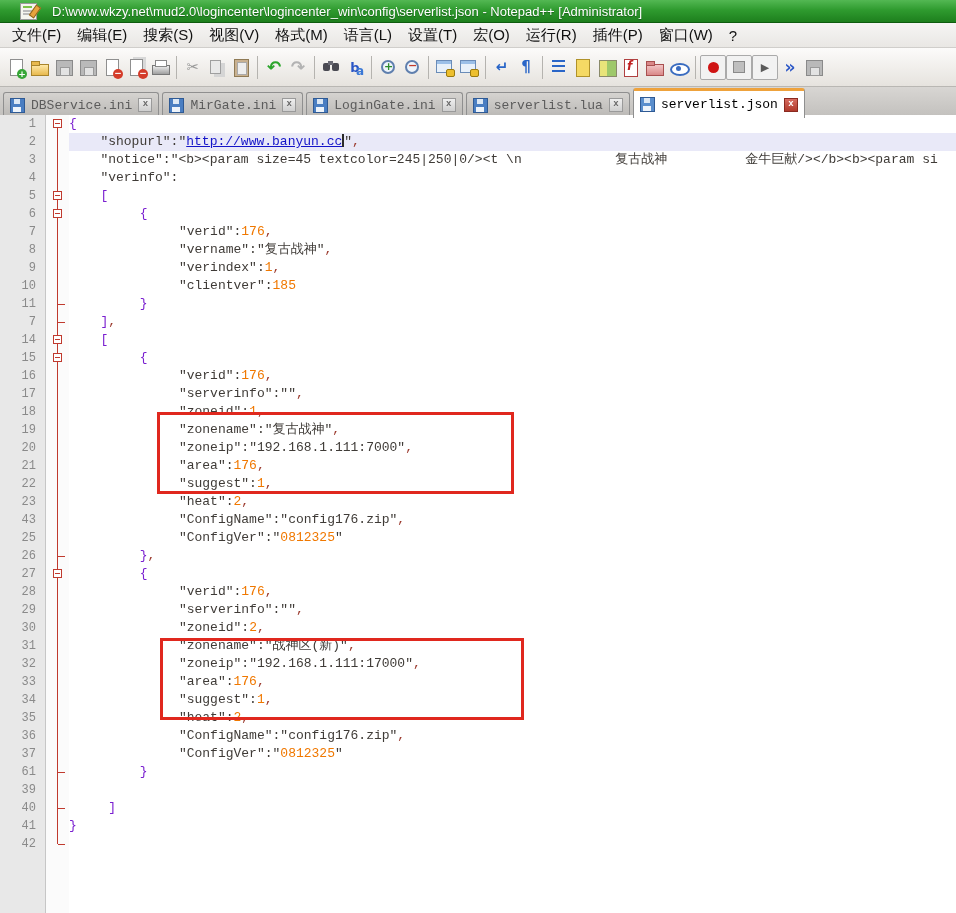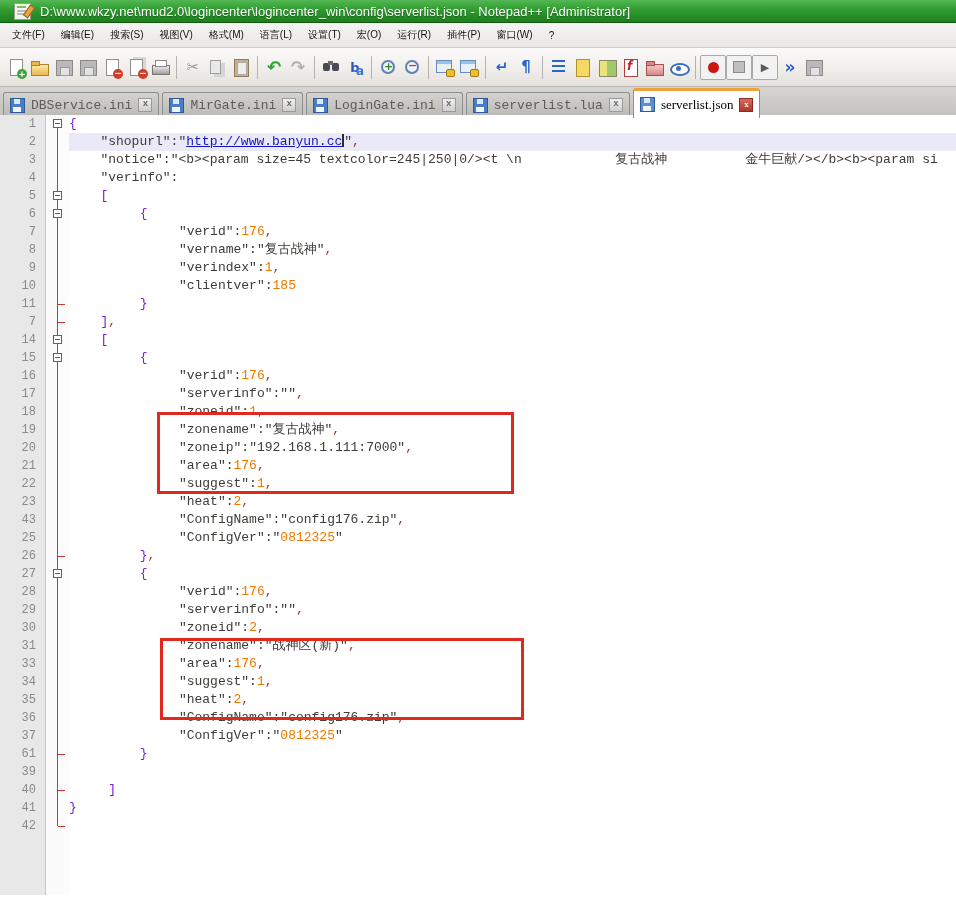--- a/index.html
+++ b/index.html
@@ -1,27 +1,27 @@
 <!DOCTYPE html>
 <html><head>
 <meta charset="utf-8">
 <style>
   html,body{margin:0;padding:0;background:#888;}
   #win{position:relative;width:956px;height:913px;background:#fff;overflow:hidden;
        font-family:"Liberation Sans",sans-serif;-webkit-font-smoothing:antialiased;}
   
   #titlebar{height:22px;background:linear-gradient(#53b853,#2f9b2f 45%,#1d7f1d);display:flex;
-            align-items:center;padding:0 14px;gap:9px;border-bottom:1px solid #0f5c0f;}
+            align-items:center;padding:0 20px;gap:15px;border-bottom:1px solid #0f5c0f;}
   #titlebar .ttext{color:#fff;font-size:13px;white-space:nowrap;text-shadow:0 1px 1px rgba(0,0,0,.35);}
   .npp-ico{width:15px;height:15px;background:#f5f5ef;border:1px solid #9a9a9a;position:relative;flex:none;}
   .npp-ico::before{content:"";position:absolute;left:2px;top:2px;width:9px;height:2px;background:#7ec24a;box-shadow:0 4px 0 #bbb,0 7px 0 #bbb;}
   .npp-ico::after{content:"";position:absolute;right:-2px;top:1px;width:4px;height:11px;background:#e8a33d;transform:rotate(35deg);border:1px solid #8a6420;}
   
   #menubar{height:24px;background:linear-gradient(#f6f5f4,#e9e7e4);display:flex;align-items:center;
-           padding:0 4px;font-size:10px;color:#111;border-bottom:1px solid #d0cecb;}
+           padding:0 4px;font-size:15px;color:#111;border-bottom:1px solid #d0cecb;}
   .mitem{padding:2px 8px;white-space:nowrap;}
   
   #toolbar{height:38px;background:linear-gradient(#fcfbfa,#e6e3de);display:flex;align-items:center;
            padding:0 4px;border-bottom:1px solid #b9b7b3;}
   .tsep{width:1px;height:23px;background:#b5b3af;margin:0 4px;flex:none;}
   .ic{width:24px;height:23px;flex:none;position:relative;display:flex;align-items:center;justify-content:center;
       border-radius:3px;font-family:"DejaVu Sans",sans-serif;}
   .pgbase::before{content:"";position:absolute;left:6px;top:3px;width:11px;height:15px;background:#fff;border:1px solid #8f8f8f;}
   .ic-new::after{content:"+";position:absolute;right:1px;bottom:0;width:10px;height:10px;line-height:10px;text-align:center;
                  background:#37a637;color:#fff;border-radius:50%;font-size:9px;font-weight:bold;}
@@ -69,21 +69,21 @@
   .ic-stop::before{content:"";width:10px;height:10px;background:#bfbfbf;border:1px solid #8a8a8a;}
   .ic-play::before{content:"▶";color:#5a5a5a;font-size:11px;}
   .ic-runmulti::before{content:"»";color:#2a56c6;font-size:17px;font-weight:bold;}
   
   #tabbar{height:30px;background:linear-gradient(#d8d6d3,#c2c0bd);display:flex;align-items:flex-end;
           padding:0 8px 0 3px;border-bottom:1px solid #8f8f8f;position:relative;}
   .tab{display:flex;align-items:center;gap:6px;height:24px;padding:0 6px;margin-right:3px;
        background:linear-gradient(#d5d3d0,#bab8b5);border:1px solid #8f8f8f;border-bottom:none;
        border-radius:3px 3px 0 0;font-family:"Liberation Mono","DejaVu Sans Mono",monospace;
        font-size:13px;color:#5c5c5c;white-space:nowrap;}
-  .tab.active{background:#fff;color:#000;height:27px;border-top:3px solid #eea23c;margin-bottom:-1px;z-index:2;font-family:Liberation Serif, serif;}
+  .tab.active{background:#fff;color:#000;height:27px;border-top:3px solid #eea23c;margin-bottom:-1px;z-index:2;}
   .tabflop{width:13px;height:13px;position:relative;flex:none;background:#4a7ec2;border:1px solid #2f5a94;}
   .tabflop::before{content:"";position:absolute;left:3px;top:0;width:6px;height:5px;background:#dce8f5;}
   .tabflop::after{content:"";position:absolute;left:2px;bottom:0;width:8px;height:5px;background:#eef4fb;}
   .tab.active .tabflop{background:#5a8ecd;}
   .tclose{width:12px;height:12px;line-height:10px;text-align:center;font-size:9px;font-weight:bold;
           background:linear-gradient(#efefef,#cfcfcf);border:1px solid #9a9a9a;color:#666;flex:none;}
   .tab.active .tclose{background:linear-gradient(#d66a5e,#b03a2c);border-color:#8a2a20;color:#fff;}
   
   #editor{position:absolute;left:0;top:115px;right:0;bottom:0;background:#fff;overflow:hidden;}
   .row{display:flex;height:18px;line-height:18px;}
@@ -417,20 +417,27 @@
           <div class="codecell" style="padding-left: 109.9px;"><span class="tk-d">"zoneid"</span><span class="tk-d">:</span><span class="tk-n">2</span><span class="tk-c">,</span></div>
         </div>
         <div class="row">
           <div class="gut">31</div>
           <div class="fold">
             <div class="fv"></div>
           </div>
           <div class="codecell" style="padding-left: 109.9px;"><span class="tk-d">"zonename"</span><span class="tk-d">:</span><span class="tk-d">"战神区(新)"</span><span class="tk-c">,</span></div>
         </div>
         <div class="row">
+          <div class="gut">32</div>
+          <div class="fold">
+            <div class="fv"></div>
+          </div>
+          <div class="codecell" style="padding-left: 109.9px;"><span class="tk-d">"zoneip"</span><span class="tk-d">:</span><span class="tk-d">"192.168.1.111:17000"</span><span class="tk-c">,</span></div>
+        </div>
+        <div class="row">
           <div class="gut">33</div>
           <div class="fold">
             <div class="fv"></div>
           </div>
           <div class="codecell" style="padding-left: 109.9px;"><span class="tk-d">"area"</span><span class="tk-d">:</span><span class="tk-n">176</span><span class="tk-c">,</span></div>
         </div>
         <div class="row">
           <div class="gut">34</div>
           <div class="fold">
             <div class="fv"></div>

